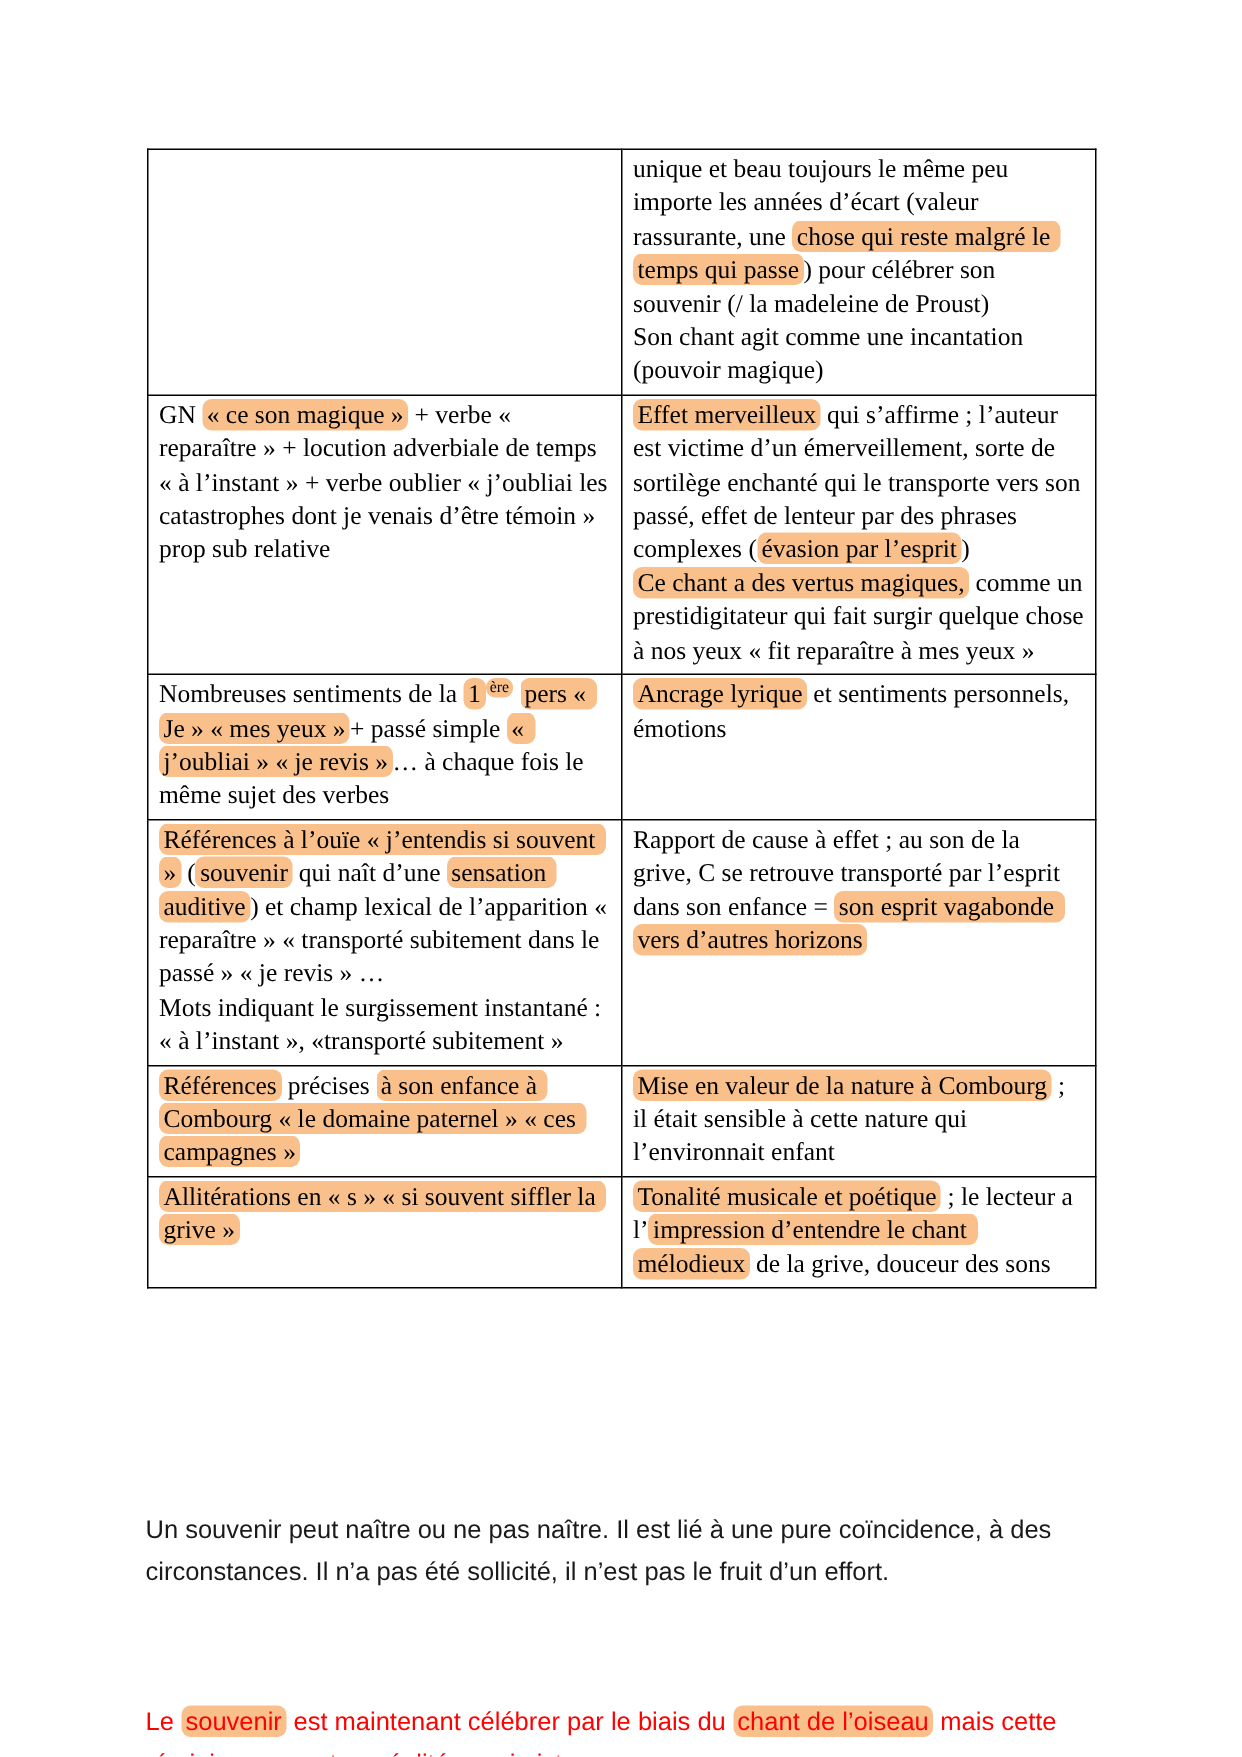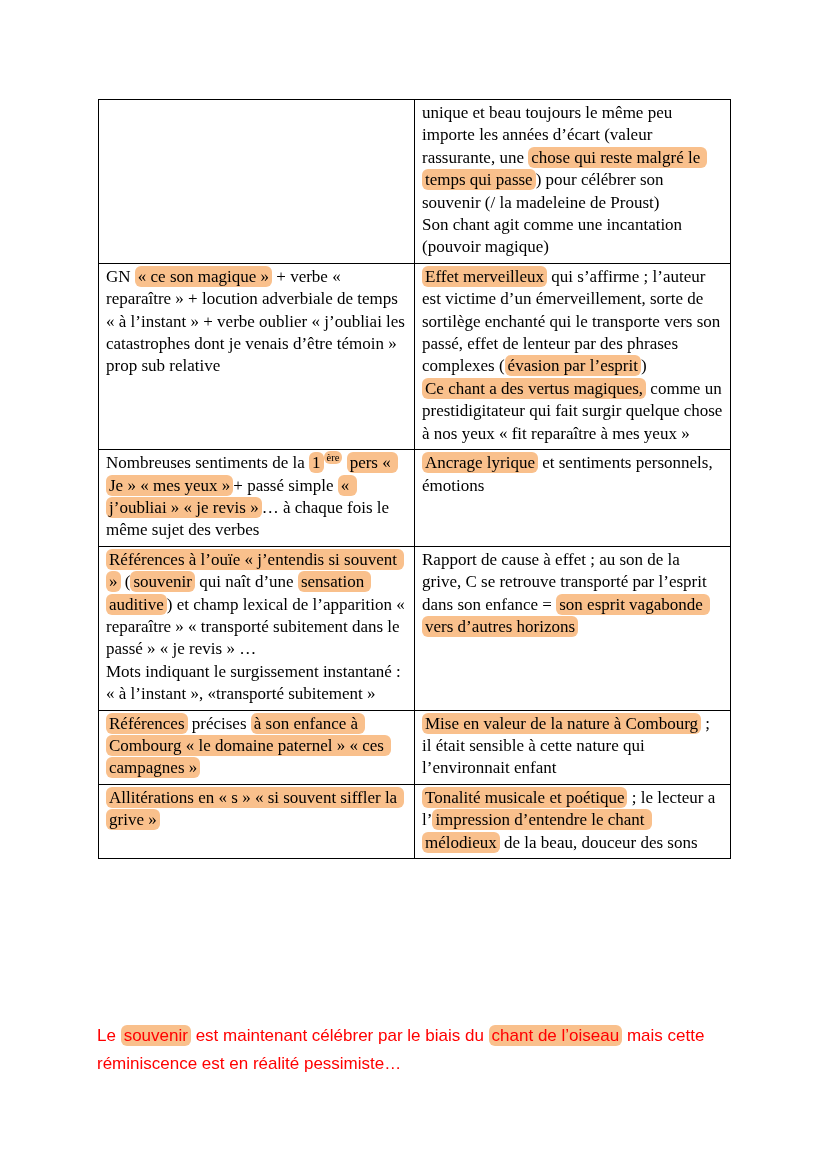--- a/index.html
+++ b/index.html
@@ -90,22 +90,23 @@
           <td><span class="hl">Références à l’ouïe « j’entendis si souvent »</span><span> (</span><span class="hl">souvenir</span><span> qui naît d’une </span><span class="hl">sensation auditive</span><span>) et champ lexical de l’apparition « reparaître » « transporté subitement dans le passé » « je revis » …
 Mots indiquant le surgissement instantané : « à l’instant », «transporté subitement »</span></td>
           <td><span>Rapport de cause à effet ; au son de la grive, C se retrouve transporté par l’esprit dans son enfance = </span><span class="hl">son esprit vagabonde vers d’autres horizons</span></td>
         </tr>
         <tr>
           <td><span class="hl">Références</span><span> précises </span><span class="hl">à son enfance à Combourg « le domaine paternel » « ces campagnes »</span></td>
           <td><span class="hl">Mise en valeur de la nature à Combourg</span><span> ; il était sensible à cette nature qui l’environnait enfant</span></td>
         </tr>
         <tr>
           <td><span class="hl">Allitérations en « s » « si souvent siffler la grive »</span></td>
-          <td><span class="hl">Tonalité musicale et poétique</span><span> ; le lecteur a l’</span><span class="hl">impression d’entendre le chant mélodieux</span><span> de la beau, douceur des sons</span></td>
+          <td><span class="hl">Tonalité musicale et poétique</span><span> ; le lecteur a l’</span><span class="hl">impression d’entendre le chant mélodieux</span><span> de la grive, douceur des sons</span></td>
         </tr>
       </tbody>
   </table>
 
   <div class="paragraphs">
+    <p class="para-black"><span>Un souvenir peut naître ou ne pas naître. Il est lié à une pure coïncidence, à des circonstances. Il n’a pas été sollicité, il n’est pas le fruit d’un effort.</span></p>
     <p class="para-red"><span>Le </span><span class="hl">souvenir</span><span> est maintenant célébrer par le biais du </span><span class="hl">chant de l’oiseau</span><span> mais cette réminiscence est en réalité pessimiste…</span></p>
   </div>
 
 </div>
 
 </body></html>

